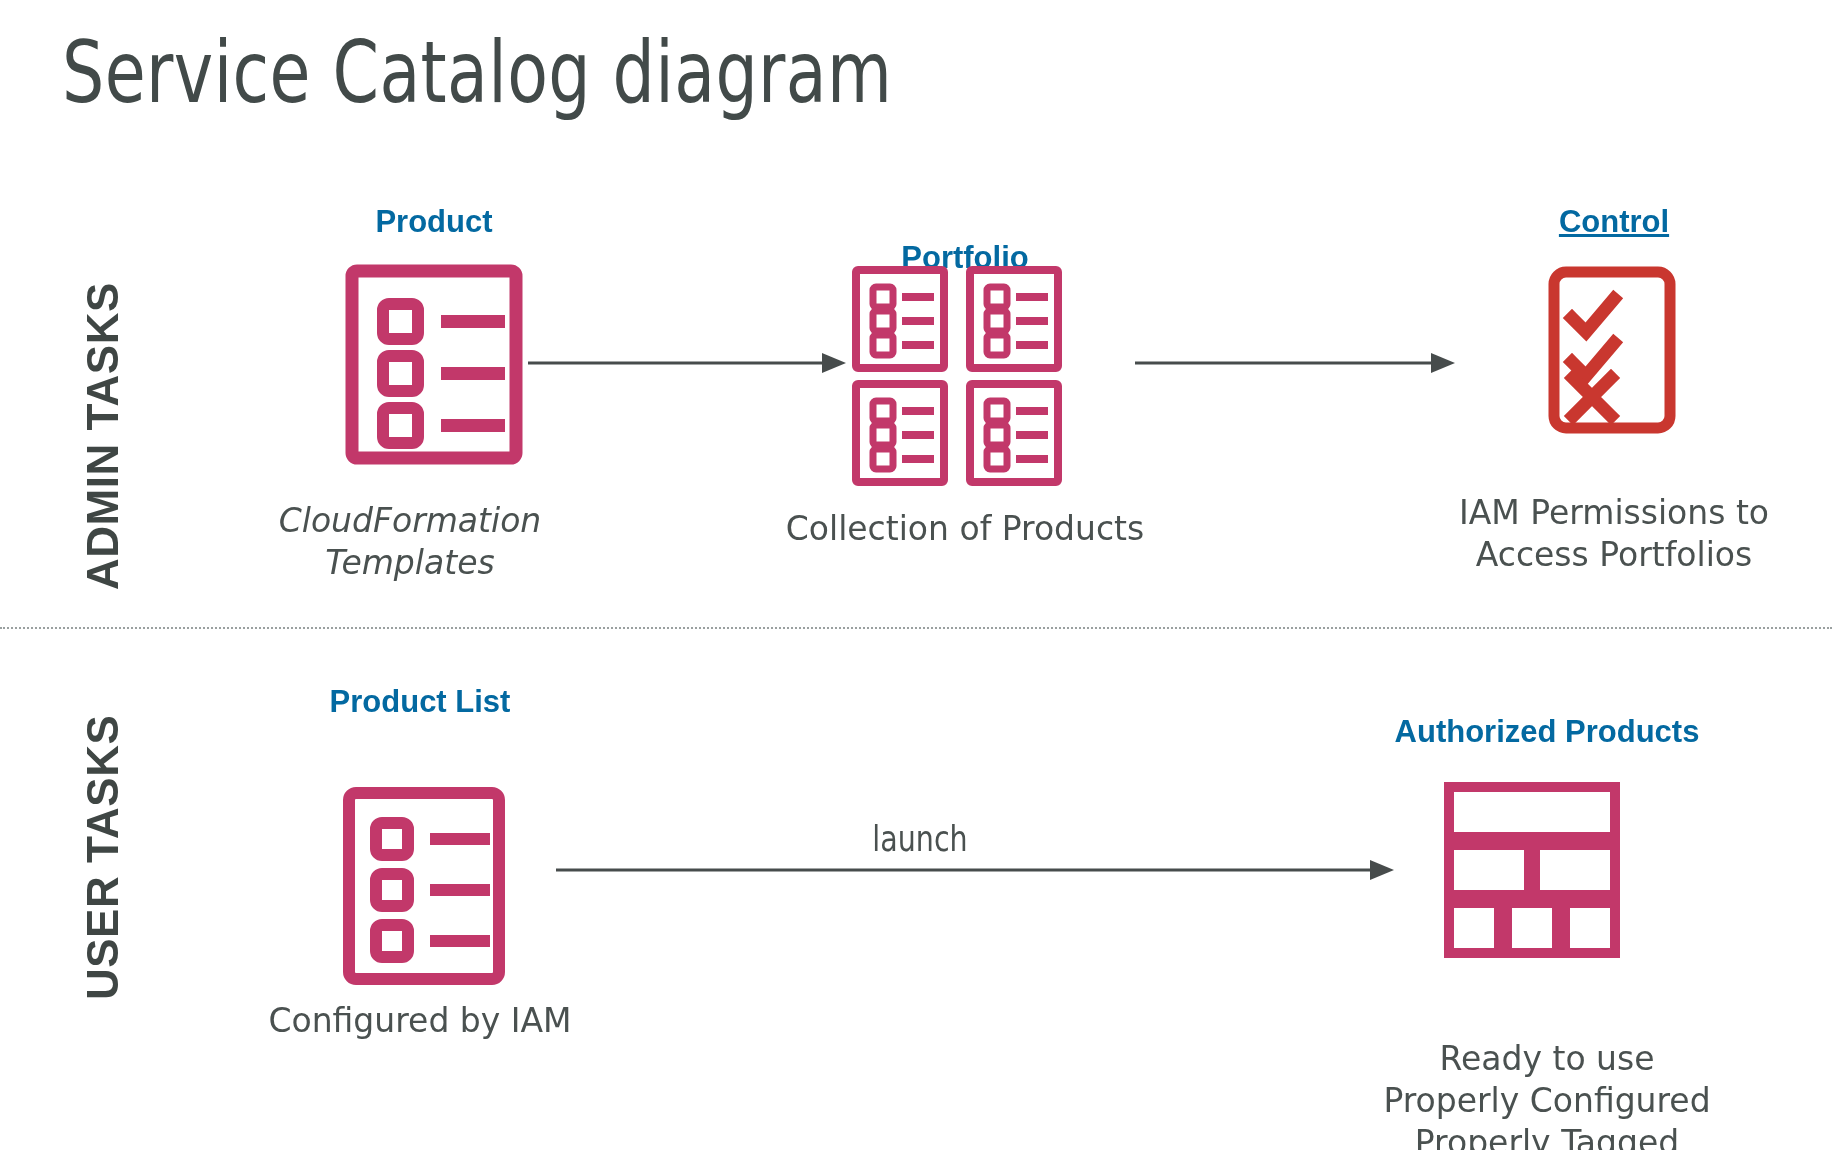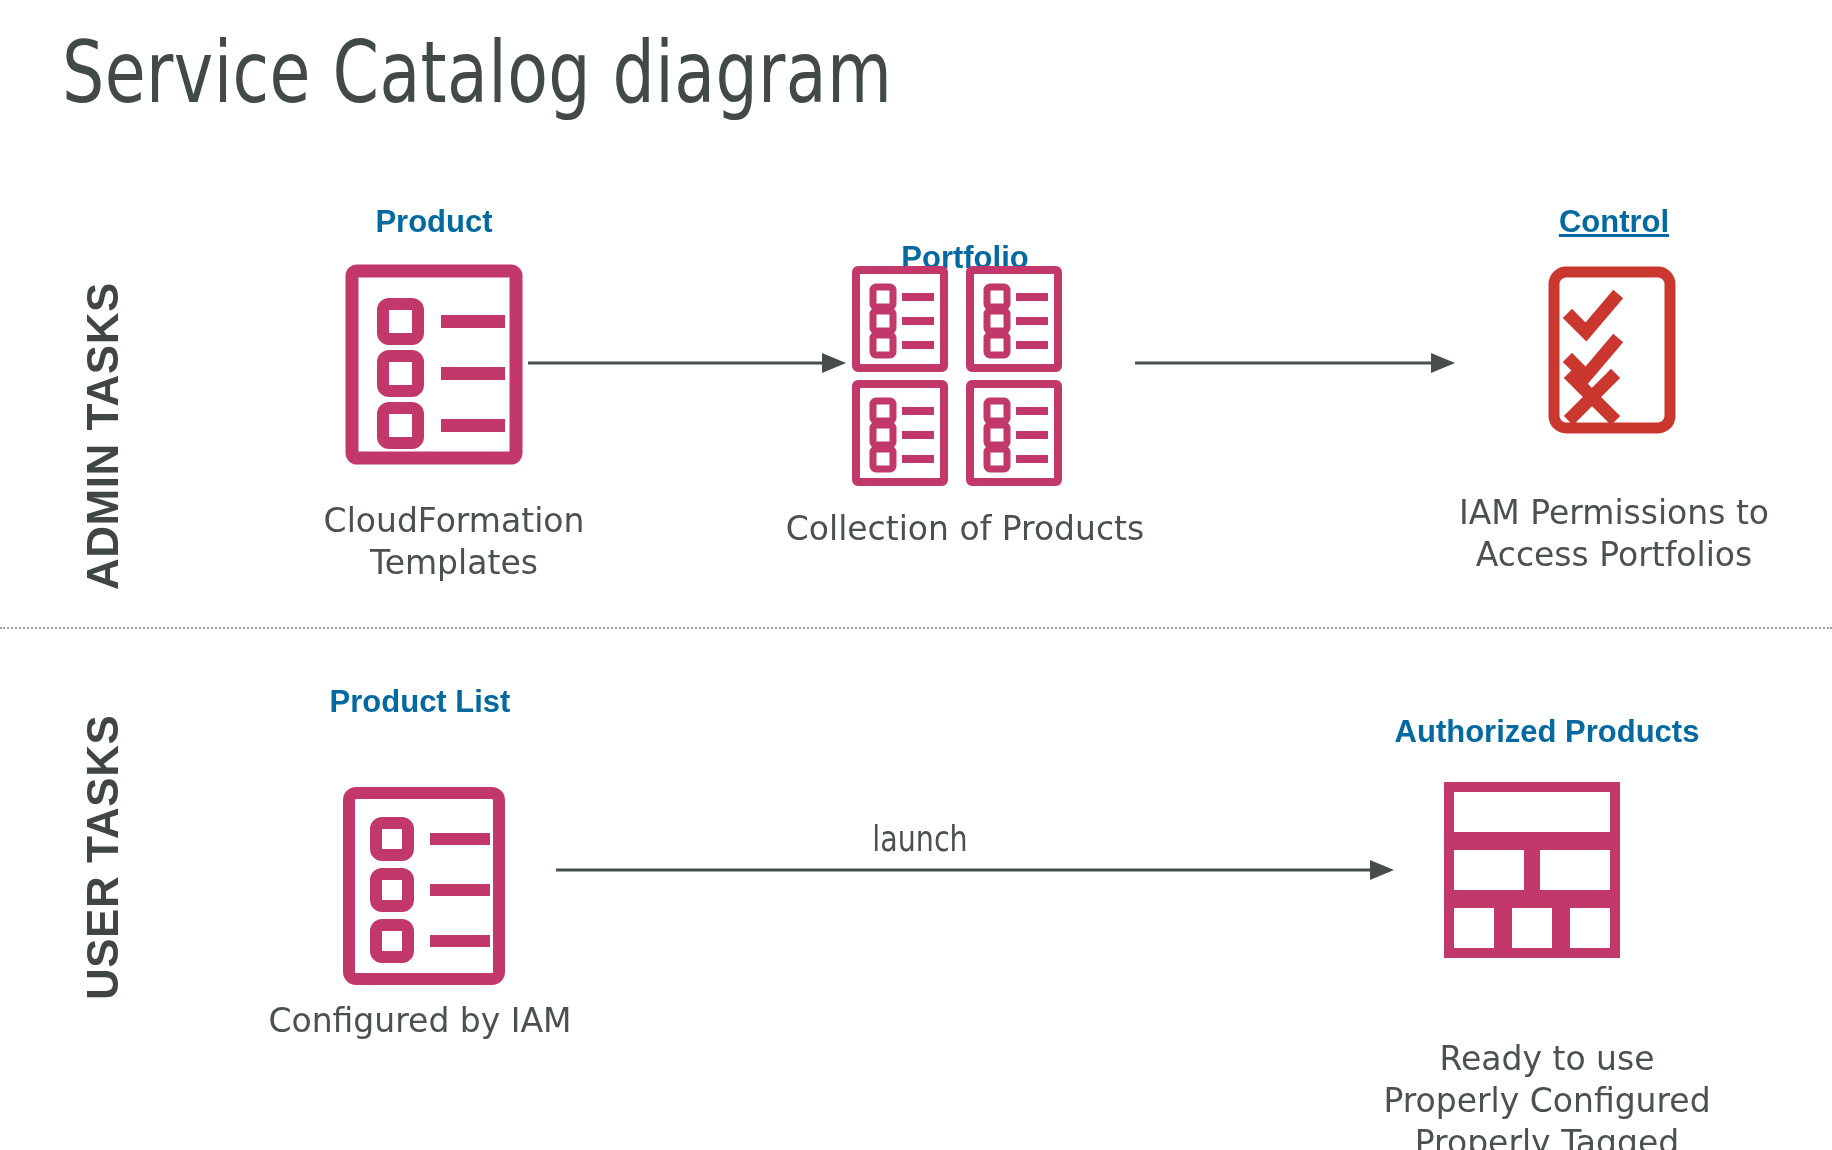--- a/index.html
+++ b/index.html
@@ -116,21 +116,21 @@
       <rect x="7" y="7" width="164" height="187" rx="5" stroke="#c2386a" stroke-width="13"></rect>
       <rect x="38" y="40" width="35" height="35" rx="6" stroke="#c2386a" stroke-width="12"></rect>
       <rect x="38" y="92" width="35" height="35" rx="6" stroke="#c2386a" stroke-width="12"></rect>
       <rect x="38" y="144" width="35" height="35" rx="6" stroke="#c2386a" stroke-width="12"></rect>
       <rect x="96" y="51" width="64" height="13" fill="#c2386a"></rect>
       <rect x="96" y="103" width="64" height="13" fill="#c2386a"></rect>
       <rect x="96" y="155" width="64" height="13" fill="#c2386a"></rect>
     </svg>
   </div>
 
-  <div class="caption" style="left:454px; top:500px;">
+  <div class="caption" style="left:410px; top:500px;font-style:italic;">
     <div>CloudFormation</div>
     <div>Templates</div>
   </div>
 
   <div class="icon-box" style="left:528px; top:348px;">
     <svg width="320" height="30" viewBox="0 0 320 30" fill="none">
       <line x1="0" y1="15" x2="296" y2="15" stroke="#474c4c" stroke-width="3"></line>
       <polygon points="294,5 318,15 294,25" fill="#474c4c"></polygon>
     </svg>
   </div>

